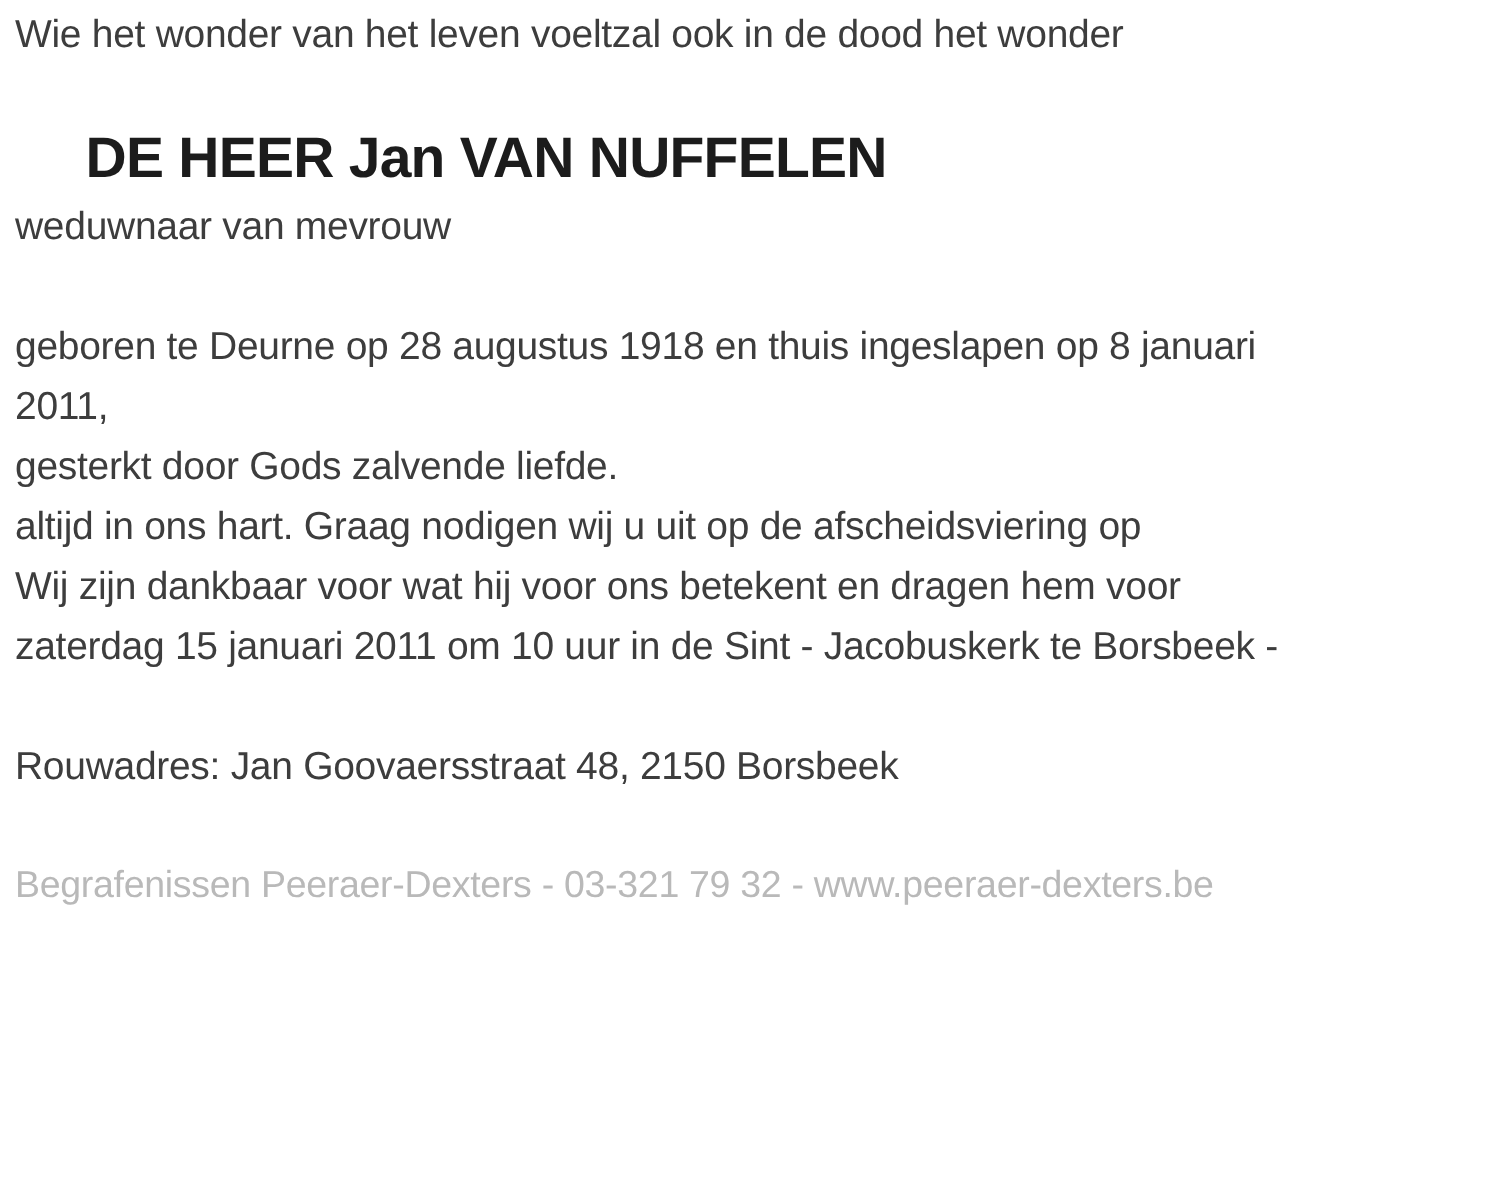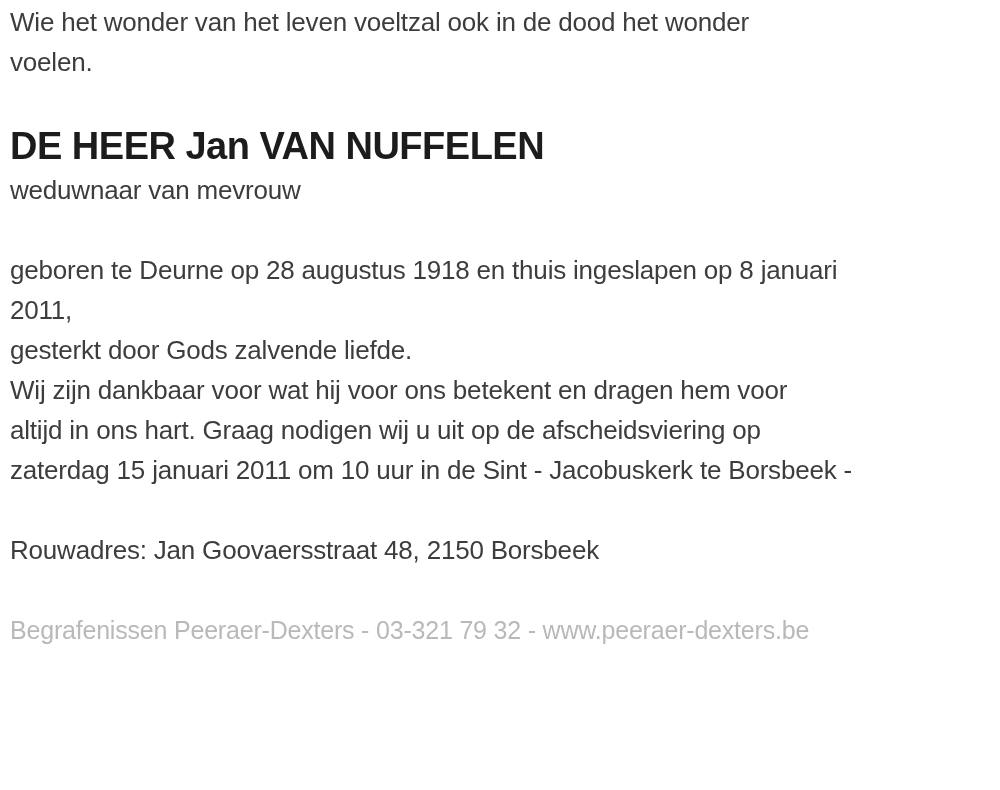--- a/index.html
+++ b/index.html
@@ -33,54 +33,54 @@
     height: 40px;
   }
   .heading {
     height: 48px;
     line-height: 48px;
     font-size: 38px;
     font-weight: 700;
     letter-spacing: -0.5px;
     color: var(--heading-text);
     white-space: nowrap;
+    margin-left: 47px;
   }
   .footer-line {
     height: 40px;
     line-height: 40px;
     font-size: 25px;
     letter-spacing: -0.2px;
     color: var(--footer-text);
     white-space: nowrap;
   }
 </style>
 </head>
 <body>
 
 <div class="page">
 
   <div>
     <div class="line">Wie het wonder van het leven voeltzal ook in de dood het wonder</div>
-    <div class="line">voelen.</div>
   </div>
 
   <div class="spacer"></div>
 
   <div class="heading">DE HEER Jan VAN NUFFELEN</div>
 
   <div class="line">weduwnaar van mevrouw</div>
 
   <div class="spacer"></div>
 
   <div>
     <div class="line">geboren te Deurne op 28 augustus 1918 en thuis ingeslapen op 8 januari</div>
     <div class="line">2011,</div>
     <div class="line">gesterkt door Gods zalvende liefde.</div>
+    <div class="line">altijd in ons hart. Graag nodigen wij u uit op de afscheidsviering op</div>
     <div class="line">Wij zijn dankbaar voor wat hij voor ons betekent en dragen hem voor</div>
-    <div class="line">altijd in ons hart. Graag nodigen wij u uit op de afscheidsviering op</div>
     <div class="line">zaterdag 15 januari 2011 om 10 uur in de Sint - Jacobuskerk te Borsbeek -</div>
   </div>
 
   <div class="spacer"></div>
 
   <div class="line">Rouwadres: Jan Goovaersstraat 48, 2150 Borsbeek</div>
 
   <div class="spacer"></div>
 
   <div class="footer-line">Begrafenissen Peeraer-Dexters - 03-321 79 32 - www.peeraer-dexters.be</div>

